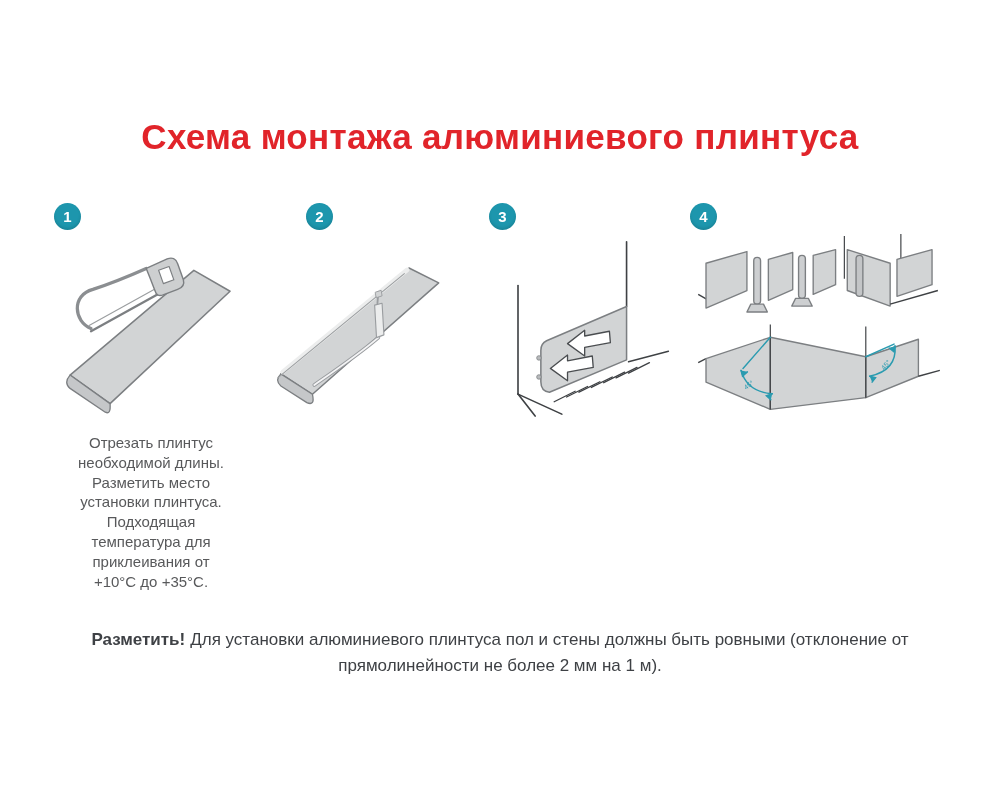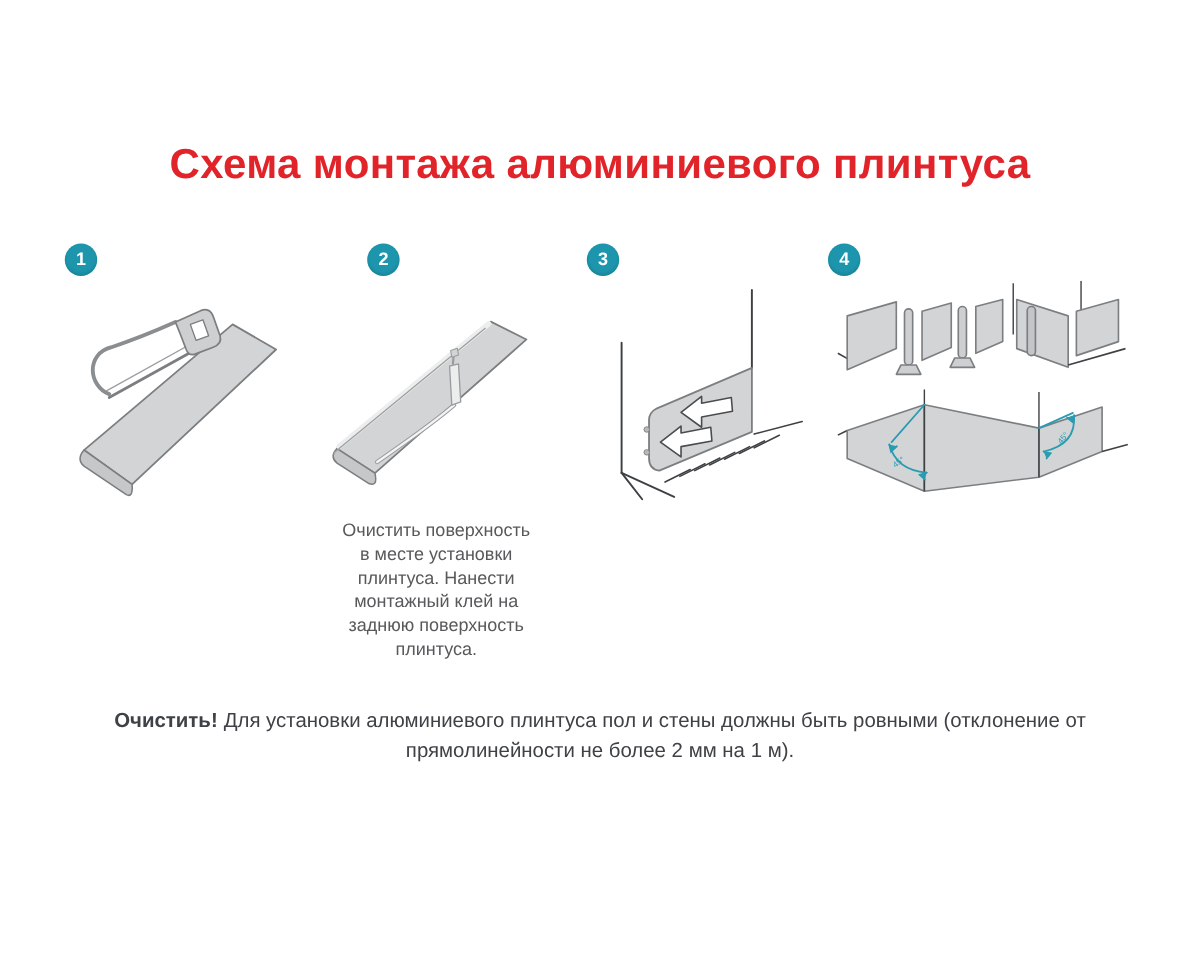--- a/index.html
+++ b/index.html
@@ -59,40 +59,40 @@
         <g stroke-linejoin="round" stroke-linecap="round">
           <path d="M20 146 L150 36 L188 58 L62 176 Z" fill="#d2d4d5" stroke="#7c7f82" stroke-width="1.6"></path>
           <path d="M20 146 Q13 154 20 160 L57 185 Q63 188 62 176 L20 146 Z" fill="#c5c7c9" stroke="#7c7f82" stroke-width="1.4"></path>
           <path d="M42 100 L134 49" stroke="#7c7f82" stroke-width="2.4" fill="none"></path>
           <path d="M40 94 L130 44" stroke="#9b9ea0" stroke-width="1.2" fill="none"></path>
           <path d="M42 97 C24 90 21 62 44 56 C62 50 82 42 100 34" fill="none" stroke="#8b8e91" stroke-width="3.4"></path>
           <path d="M100 34 L122 24 Q130 21 133 29 L139 46 Q141 53 133 56 L117 62 Q111 64 109 57 L104 44 Z" fill="#cdcfd0" stroke="#7c7f82" stroke-width="1.5"></path>
           <path d="M113 36 L124 32 L129 46 L118 50 Z" fill="#ffffff" stroke="#7c7f82" stroke-width="1.2"></path>
         </g>
       </svg>
+      <p class="desc">Отрезать плинтус необходимой длины. Разметить место установки плинтуса. Подходящая температура для приклеивания от +10°С до +35°С.</p>
     </div>
 
     <div class="step">
       <div class="badge">
         <span>2</span>
       </div>
       <svg class="illo" width="195" height="185" viewBox="0 0 210 190">
         <g stroke-linejoin="round" stroke-linecap="round">
           <path d="M16 146 L154 32 L186 48 L50 168 Z" fill="#d2d4d5" stroke="#7c7f82" stroke-width="1.6"></path>
           <path d="M16 146 Q9 153 16 159 L44 177 Q53 181 50 168 Z" fill="#c5c7c9" stroke="#7c7f82" stroke-width="1.4"></path>
           <path d="M18 144 L152 34" stroke="#eceded" stroke-width="5" fill="none"></path>
           <path d="M13 150 L149 38" stroke="#9b9ea0" stroke-width="1.1" fill="none"></path>
           <path d="M121 107 C100 125 75 142 52 158" stroke="#9a9da0" stroke-width="4" fill="none"></path>
           <path d="M121 107 C100 125 75 142 52 158" stroke="#f4f4f5" stroke-width="2" fill="none"></path>
           <path d="M117 72 L125 70 L127 104 L119 107 Z" fill="#eceded" stroke="#9a9da0" stroke-width="1.2"></path>
           <path d="M120 70 L121 58" stroke="#9a9da0" stroke-width="2" fill="none"></path>
           <path d="M118 58 L124 56 L125 62 L119 64 Z" fill="#d2d4d5" stroke="#9a9da0" stroke-width="1"></path>
         </g>
       </svg>
-      <p class="desc">Очистить поверхность в месте установки плинтуса. Нанести монтажный клей на заднюю поверхность плинтуса.</p>
     </div>
 
     <div class="step">
       <div class="badge">
         <span>3</span>
       </div>
       <svg class="illo" width="200" height="185" viewBox="0 0 210 190">
         <g stroke="#3e4144" stroke-width="1.7" stroke-linecap="round">
           <line x1="42" y1="52" x2="42" y2="166"></line>
           <line x1="42" y1="166" x2="88" y2="187"></line>
@@ -162,16 +162,16 @@
           <path d="M176 146 l6 1.5 l-3.5 4.5" fill="#2a9bb0"></path>
         </g>
         <text x="0" y="0" font-size="7" fill="#2a9bb0" transform="translate(49,160) rotate(-36)">45°</text>
         <text x="0" y="0" font-size="7" fill="#2a9bb0" transform="translate(191,140) rotate(-50)">45°</text>
       </svg>
     </div>
 
   </div>
 
   <p class="warning">
-    <span class="warning-label">Очистить!</span><span>Для установки алюминиевого плинтуса пол и стены должны быть ровными (отклонение от прямолинейности не более 2 мм на 1 м).</span>
+    <span class="warning-label">Разметить!</span><span>Для установки алюминиевого плинтуса пол и стены должны быть ровными (отклонение от прямолинейности не более 2 мм на 1 м).</span>
   </p>
 
 </div>
 
 </body></html>

